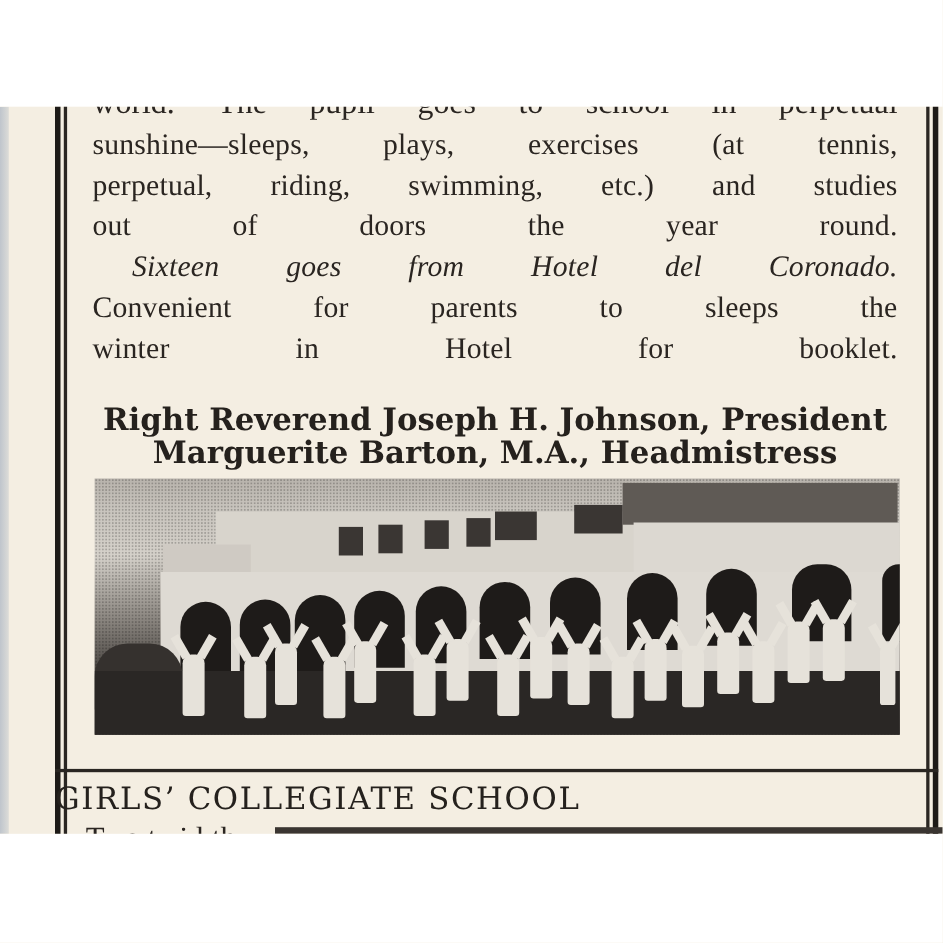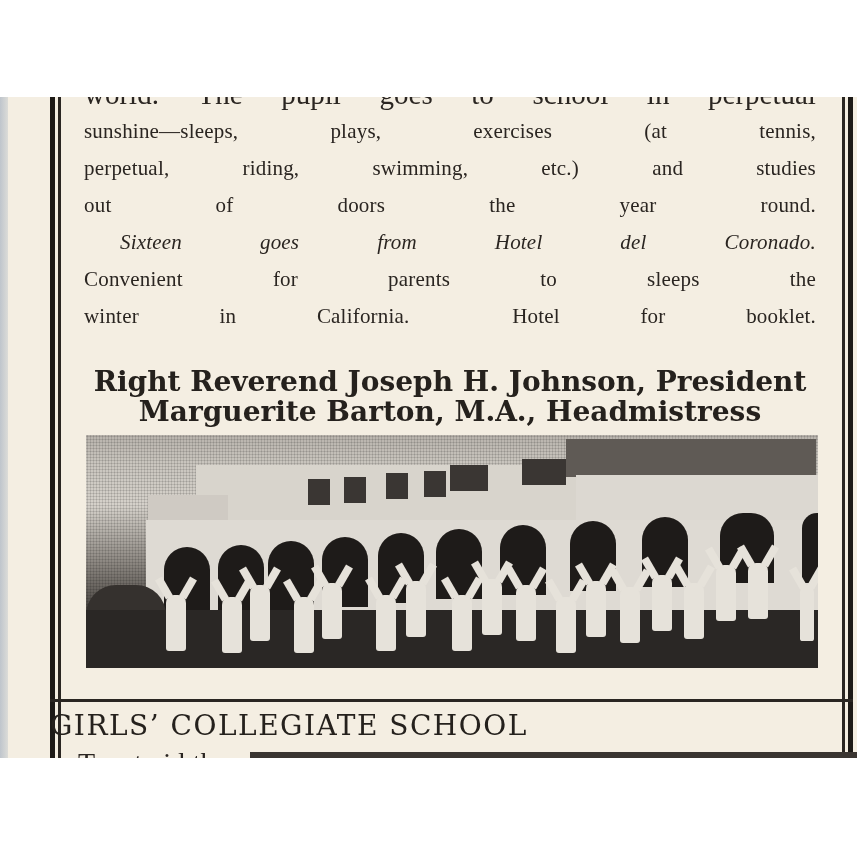--- a/index.html
+++ b/index.html
@@ -21,21 +21,21 @@
     border-left: 5px solid #1d1a17; border-right: 5px solid #1d1a17; border-bottom: 5px solid #1d1a17;
     box-sizing: border-box;
   }
   .frame-inner {
     position: absolute; left: 58px; top: -20px; width: 787px; height: 700px;
     border-left: 3px solid #2a2622; border-right: 3px solid #2a2622; border-bottom: 3px solid #2a2622;
     box-sizing: border-box;
   }
   .body-text {
     position: absolute; left: 84px; width: 732px;
-    font-family: "Liberation Serif", serif; font-size: 21px; color: #2a2521;
+    font-family: "Liberation Serif", serif; font-size: 27px; color: #2a2521;
     line-height: 37px; letter-spacing: 0.2px;
   }
   .line { white-space: nowrap; display: flex; justify-content: space-between; }
   .line span { display: inline-block; }
   .line.last { justify-content: space-between; gap: 9px; }
   .clip-line { position: absolute; left: 84px; top: -20px; width: 732px; font-family: "Liberation Serif", serif;
     font-size: 29px; line-height: 37px; color: #2a2521; white-space: nowrap; display:flex; justify-content: space-between; }
   .names {
     position: absolute; left: 86px; width: 728px; top: 270px; text-align: center;
     font-family: "DejaVu Serif", serif; font-weight: bold; font-size: 28px; color: #25211d; line-height: 30px;
@@ -127,21 +127,20 @@
       <span>Convenient</span>
       <span>for</span>
       <span>parents</span>
       <span>to</span>
       <span>sleeps</span>
       <span>the</span>
     </div>
     <div class="line last">
       <span>winter</span>
       <span>in</span>
-      <span style="margin-right:22px;">California.</span>
       <span>Hotel</span>
       <span>for</span>
       <span>booklet.</span>
     </div>
   </div>
 
   <div class="names">
     <div>Right Reverend Joseph H. Johnson, President</div>
     <div>Marguerite Barton, M.A., Headmistress</div>
   </div>

